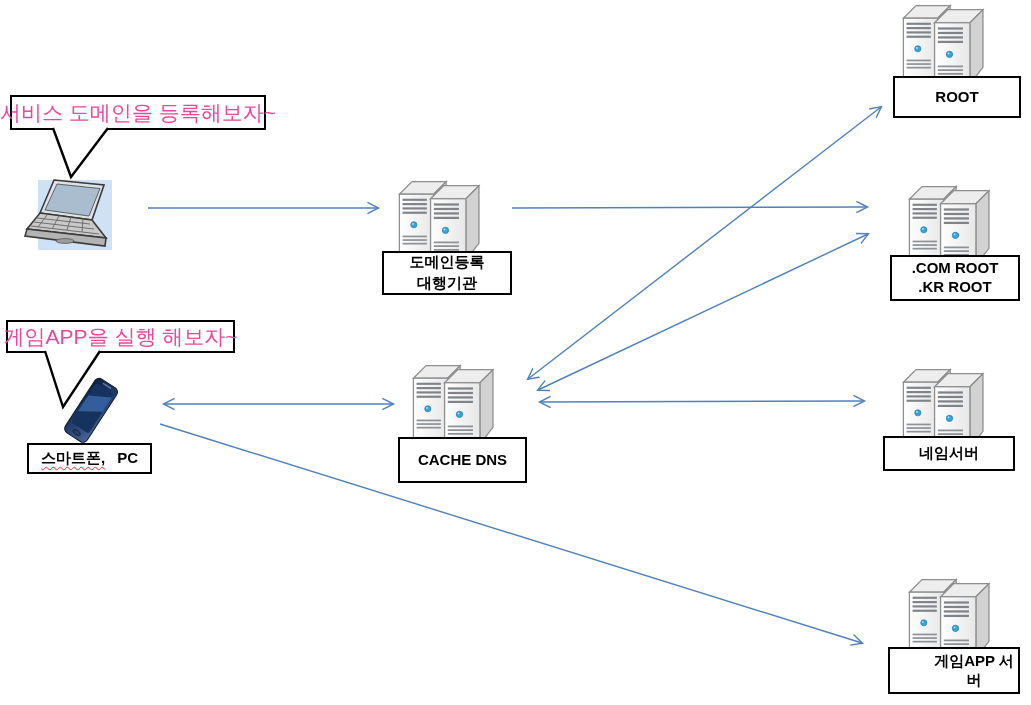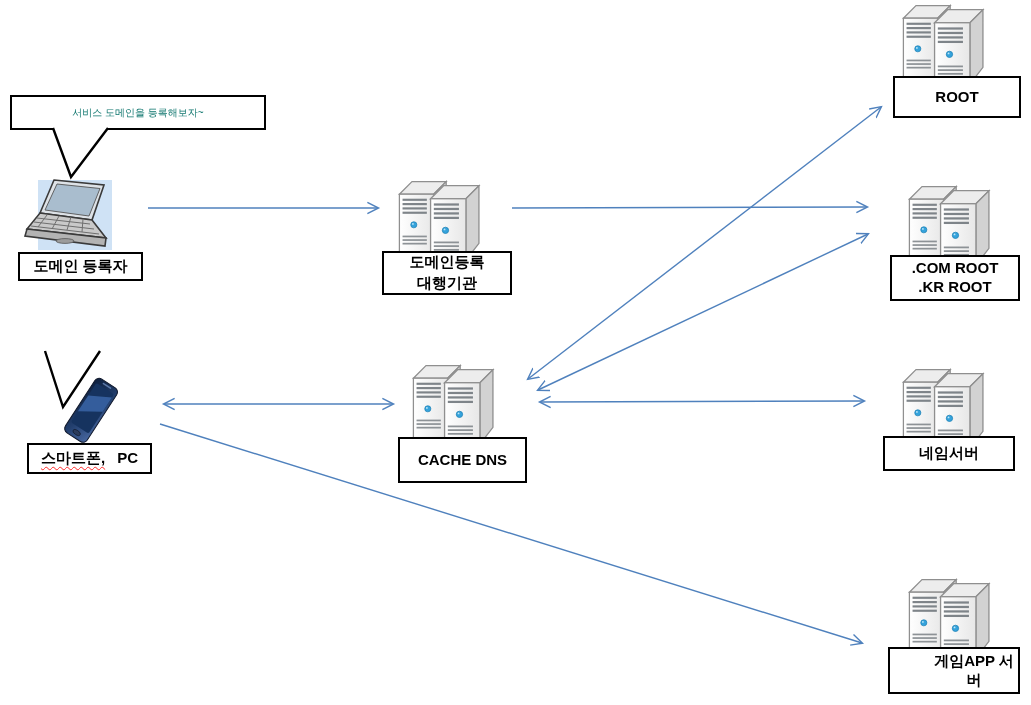--- a/index.html
+++ b/index.html
@@ -11,21 +11,21 @@
   .node{position:absolute;z-index:2;}
   .labelbox{
     position:absolute;z-index:3;background:#ffffff;border:2px solid #000;
     display:flex;flex-direction:column;align-items:center;justify-content:center;
     font-weight:bold;font-size:15px;color:#000;text-align:center;line-height:1.25;
     box-sizing:border-box;
   }
   .bubble{
     position:absolute;z-index:3;background:#ffffff;border:2px solid #000;
     display:flex;align-items:center;justify-content:center;
-    font-size:10px;color:#0f766e;text-align:center;box-sizing:border-box;white-space:nowrap;
+    font-size:21px;color:#ec4899;text-align:center;box-sizing:border-box;white-space:nowrap;
   }
   .bubble-tail{position:absolute;z-index:4;}
   .laptop-bg{position:absolute;background:#cfe2f5;z-index:2;}
   .squiggle{text-decoration:underline wavy #ff2a2a;text-decoration-thickness:1px;text-underline-offset:3px;}
 </style>
 </head>
 <body>
 
 <div id="canvas">
 
@@ -103,24 +103,24 @@
       <line x1="9" y1="50" x2="77" y2="58"></line>
       <line x1="25" y1="39" x2="16" y2="51"></line>
       <line x1="37" y1="40" x2="30" y2="53"></line>
       <line x1="49" y1="41" x2="45" y2="54"></line>
       <line x1="61" y1="43" x2="60" y2="56"></line>
     </g>
     <polygon points="5,53 84,62 83,70 3,60" fill="#b3b3b3" stroke="#3a3a3a" stroke-width="1.6"></polygon>
     <ellipse cx="43" cy="65" rx="9" ry="2.4" fill="#9c9c9c" stroke="#555" stroke-width="0.8"></ellipse>
   </svg>
 
-  <div class="labelbox" style="left:18px;top:252px;width:125px;height:29px;">
-    <span>도메인 등록자</span>
+
+  <div class="bubble" style="left:6px;top:320px;width:229px;height:33px;">
+    <span>게임APP을 실행 해보자~</span>
   </div>
-
   <svg class="bubble-tail" style="left:38px;top:350px;" width="70" height="62" viewBox="0 0 70 62">
     <path d="M7,1 L25,57 L62,1" fill="#ffffff" stroke="#000" stroke-width="2.4" stroke-linejoin="miter"></path>
   </svg>
 
   <svg class="node" style="left:52px;top:377px;" width="76" height="70" viewBox="0 0 76 70">
     <g transform="rotate(33 38 35)">
       <rect x="25" y="1" width="26" height="64" rx="5" fill="url(#phoneGrad)" stroke="#10182b" stroke-width="1"></rect>
       <rect x="27.5" y="7" width="21" height="47" rx="2" fill="#16335f"></rect>
       <polygon points="27.5,22 48.5,11 48.5,28 27.5,41" fill="#3f6cb0" opacity="0.75"></polygon>
       <rect x="33" y="3" width="10" height="1.6" rx="0.8" fill="#5b79a8"></rect>

